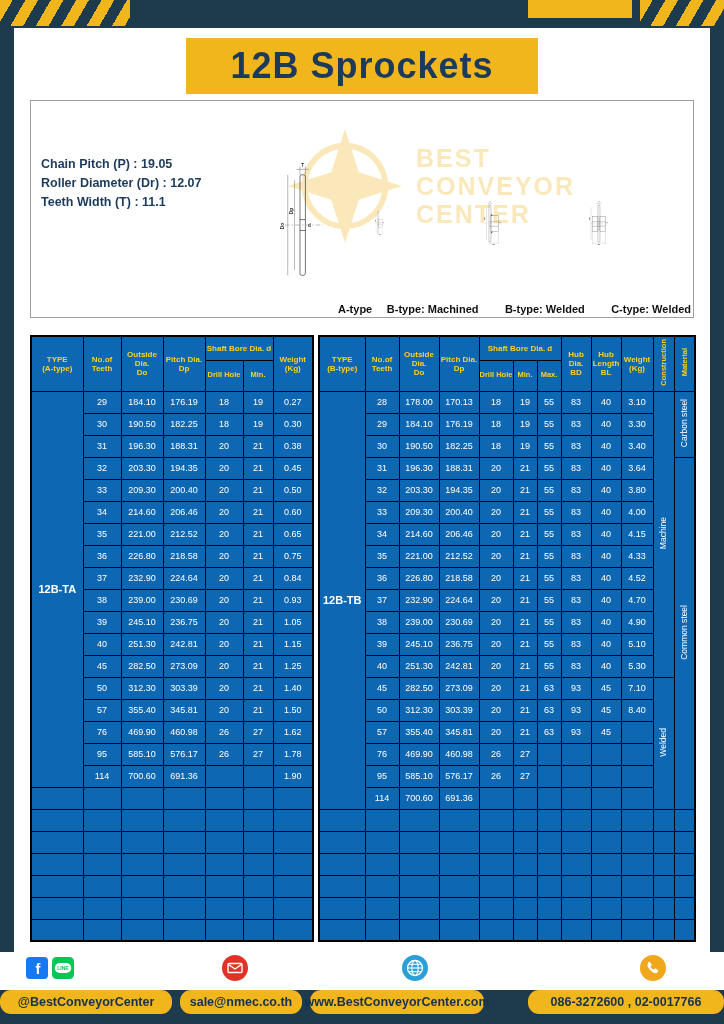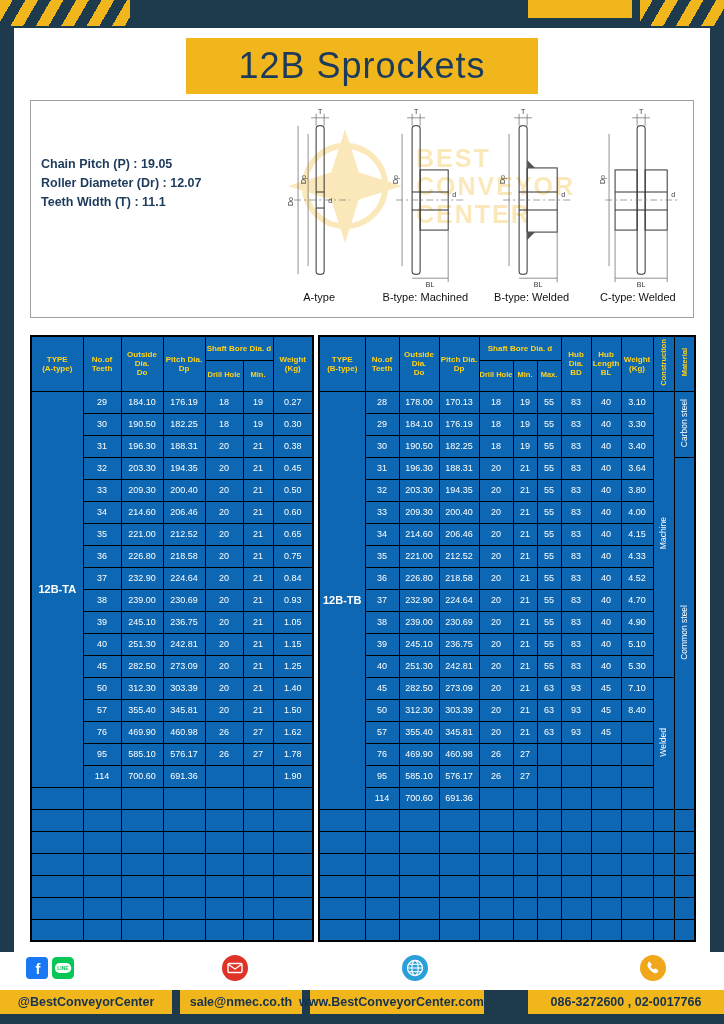--- a/index.html
+++ b/index.html
@@ -17,34 +17,34 @@
   #stripes-left { left:0; width:130px; }
   #stripes-right { right:0; width:84px; }
   #top-tab { position:absolute; left:528px; top:0; width:104px; height:18px; background:#f2b61d; }
 
   #page { position:absolute; left:14px; top:28px; width:696px; height:924px; background:#ffffff; }
 
   #title-banner {
     position:absolute; left:172px; top:10px; width:352px; height:56px;
     background:#f2b61d; display:flex; align-items:center; justify-content:center;
   }
-  #title-banner h1 { font-size:36px; font-weight:normal; color:#1c3a5c; letter-spacing:1px; }
+  #title-banner h1 { font-size:36px; font-weight:bold; color:#1c3a5c; letter-spacing:1px; }
 
   #info-box {
     position:absolute; left:16px; top:72px; width:664px; height:218px;
     background:#fff; border:1px solid #9aa0a6;
   }
   #spec-lines { position:absolute; left:10px; top:54px; z-index:2; }
   .spec-line { font-size:12.5px; font-weight:bold; color:#1c3a5c; line-height:19px; white-space:nowrap; }
 
   #watermark { position:absolute; left:255px; top:26px; display:flex; align-items:center; gap:12px; opacity:0.30; z-index:0; }
   .wm-text div { font-size:25px; font-weight:bold; color:#f2b61d; letter-spacing:2px; line-height:1.12; }
 
   #figures { position:absolute; left:235px; top:4px; width:425px; height:210px; display:flex; z-index:1; }
-  .fig { flex:1 1 0; display:flex; flex-direction:column; align-items:center; }
+  .fig { flex:1 1 0; display:flex; flex-direction:row; align-items:flex-end;font-weight:bold; }
   .fig svg { width:100%; height:184px; }
   .fig-label { font-size:11px; color:#111; margin-top:2px; white-space:nowrap; }
   svg text { font-family:"Liberation Sans", sans-serif; }
   .draw { stroke:#333; fill:none; stroke-width:1; }
   .dim  { stroke:#777; fill:none; stroke-width:0.8; }
   .cl   { stroke:#888; fill:none; stroke-width:0.8; stroke-dasharray:7 3 2 3; }
   .dimtxt { font-size:7px; fill:#333; }
 
   #table-a { position:absolute; left:16px; top:307px; width:282px; }
   #table-b { position:absolute; left:304px; top:307px; width:376px; }
@@ -68,25 +68,25 @@
   .ficon { position:absolute; top:957px; }
   #icon-fb { left:26px; }
   #icon-line { left:52px; }
   #icon-mail { left:222px; top:955px; }
   #icon-globe { left:402px; top:955px; }
   #icon-phone { left:640px; top:955px; }
 
   .fseg {
     position:absolute; top:990px; height:24px; background:#f2b61d;
     display:flex; align-items:center; justify-content:center;
-    font-size:12.5px; font-weight:bold; color:#14324e; white-space:nowrap;
+    font-size:12.5px; font-weight:bold; color:#14324e; white-space:nowrap;border-radius:11px;
   }
   #seg-0 { left:0; width:172px; }
   #seg-1 { left:180px; width:122px; }
-  #seg-2 { left:310px; width:174px;justify-content:flex-end; }
+  #seg-2 { left:310px; width:174px; }
   #seg-3 { left:528px; width:196px; }
 </style>
 </head>
 <body>
 
 <div id="stripes-left" class="stripes"></div>
 <div id="stripes-right" class="stripes"></div>
 <div id="top-tab"></div>
 
 <div id="page">

